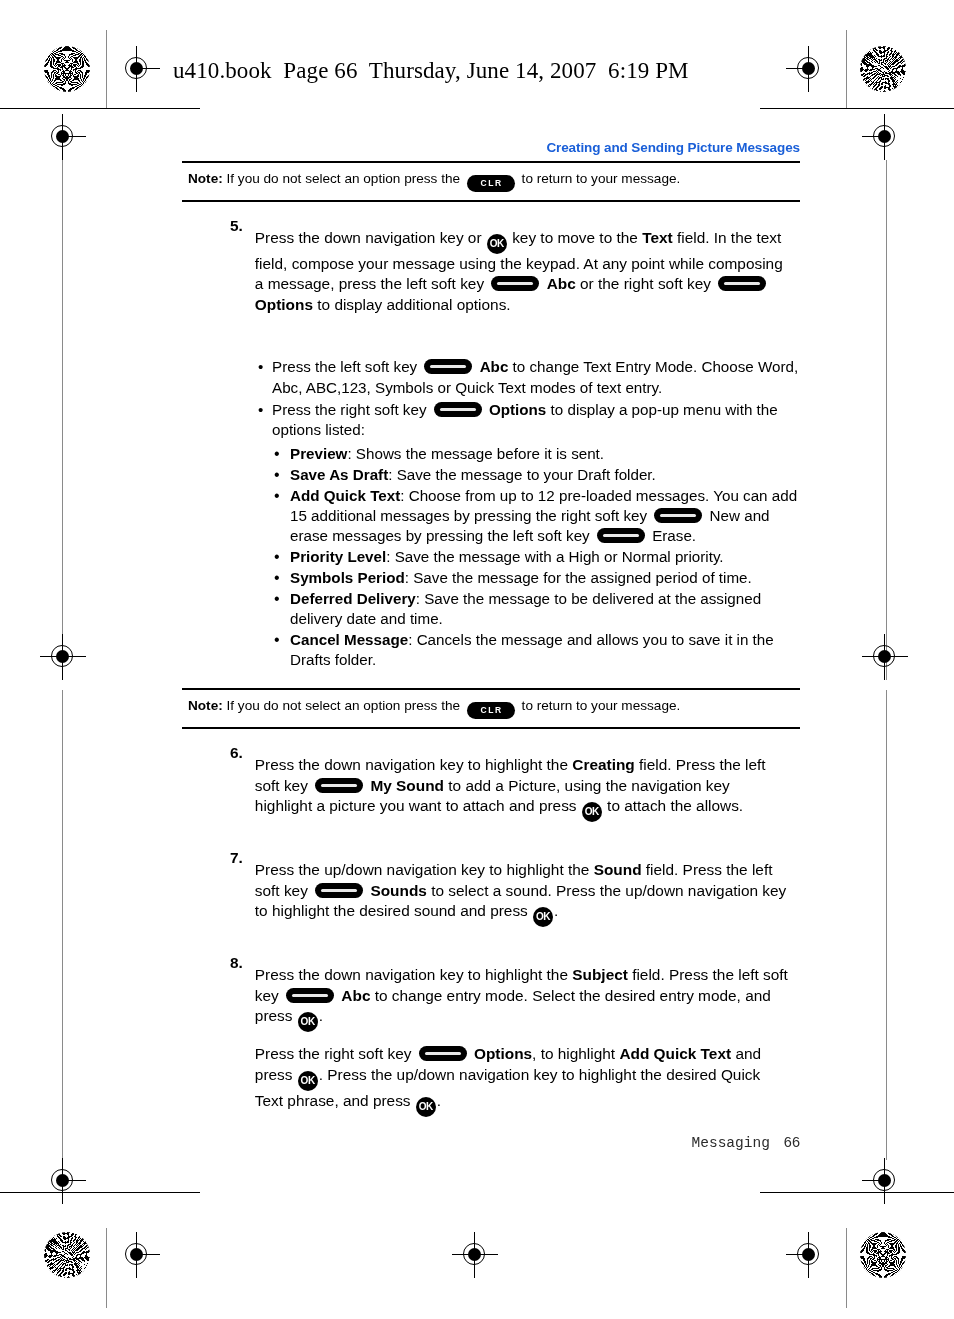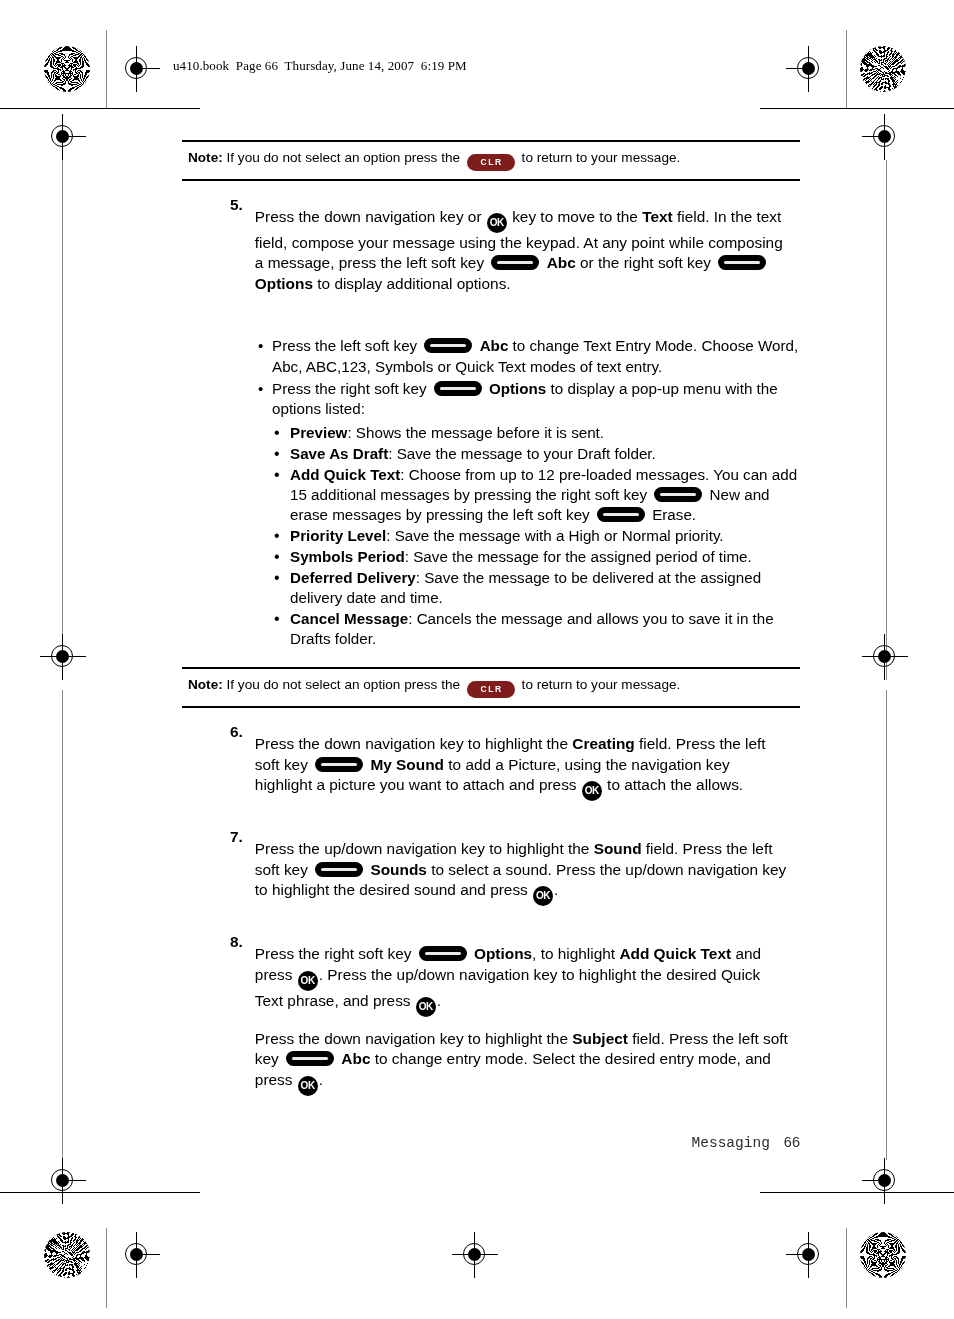--- a/index.html
+++ b/index.html
@@ -80,21 +80,21 @@
     background: #8a8a8a;
     width: 1.2px;
   }
 
   
   .filehead {
     position: absolute;
     left: 173px;
     top: 58px;
     font-family: "Liberation Serif", serif;
-    font-size: 13px;
+    font-size: 23px;
     letter-spacing: 0.1px;
     white-space: pre;
   }
 
   
   .page {
     position: absolute;
     left: 182px;
     top: 140px;
     width: 618px;
@@ -198,21 +198,21 @@
     text-align: center;
     letter-spacing: -0.3px;
     vertical-align: -4px;
     margin: 0 1px;
   }
   .key-clr {
     display: inline-block;
     width: 48px;
     height: 17px;
     border-radius: 9px;
-    background: #7f1d1d;
+    background: #000000;
     color: #fff;
     font-size: 8.5px;
     font-weight: bold;
     line-height: 17px;
     text-align: center;
     letter-spacing: 1.6px;
     text-indent: 1.6px;
     vertical-align: -3px;
     margin: 0 3px;
   }
@@ -342,20 +342,21 @@
 </div>
 <div class="starburst" style="left:860px; top:1232px;"></div>
 
 <div class="rule-v" style="left:106px; top:1228px; height:80px;"></div>
 <div class="rule-v" style="left:846px; top:1228px; height:80px;"></div>
 
 <div class="filehead">u410.book  Page 66  Thursday, June 14, 2007  6:19 PM</div>
 
 <div class="page">
 
+  <div class="chapter-head">Creating and Sending Picture Messages</div>
   <div class="head-rule"></div>
 
   <div class="callout thin-top">
     <b>Note:</b>
     <span>If you do not select an option press the</span>
     <span class="key-clr">CLR</span>
     <span>to return to your message.</span>
   </div>
 
   <div class="steps">
@@ -473,37 +474,37 @@
           <span>to select a sound. Press the up/down navigation key to highlight the desired sound and press</span>
           <span class="key-ok">OK</span><span>.</span>
         </p>
       </div>
     </div>
 
     <div class="step">
       <div class="num">8.</div>
       <div class="body">
         <p>
+          <span>Press the down navigation key to highlight the</span>
+          <b>Subject</b>
+          <span>field. Press the left soft key</span>
+          <span class="key-soft"></span>
+          <b>Abc</b>
+          <span>to change entry mode. Select the desired entry mode, and press</span>
+          <span class="key-ok">OK</span><span>.</span>
+        </p>
+        <p>
           <span>Press the right soft key</span>
           <span class="key-soft"></span>
           <b>Options</b><span>, to highlight</span>
           <b>Add Quick Text</b>
           <span>and press</span>
           <span class="key-ok">OK</span><span>. Press the up/down navigation key to highlight the desired Quick Text phrase, and press</span>
           <span class="key-ok">OK</span><span>.</span>
         </p>
-        <p>
-          <span>Press the down navigation key to highlight the</span>
-          <b>Subject</b>
-          <span>field. Press the left soft key</span>
-          <span class="key-soft"></span>
-          <b>Abc</b>
-          <span>to change entry mode. Select the desired entry mode, and press</span>
-          <span class="key-ok">OK</span><span>.</span>
-        </p>
       </div>
     </div>
 
   </div>
 </div>
 
 <div class="footer">
   <span class="ftxt">Messaging</span><span class="fpage">66</span>
 </div>
 

